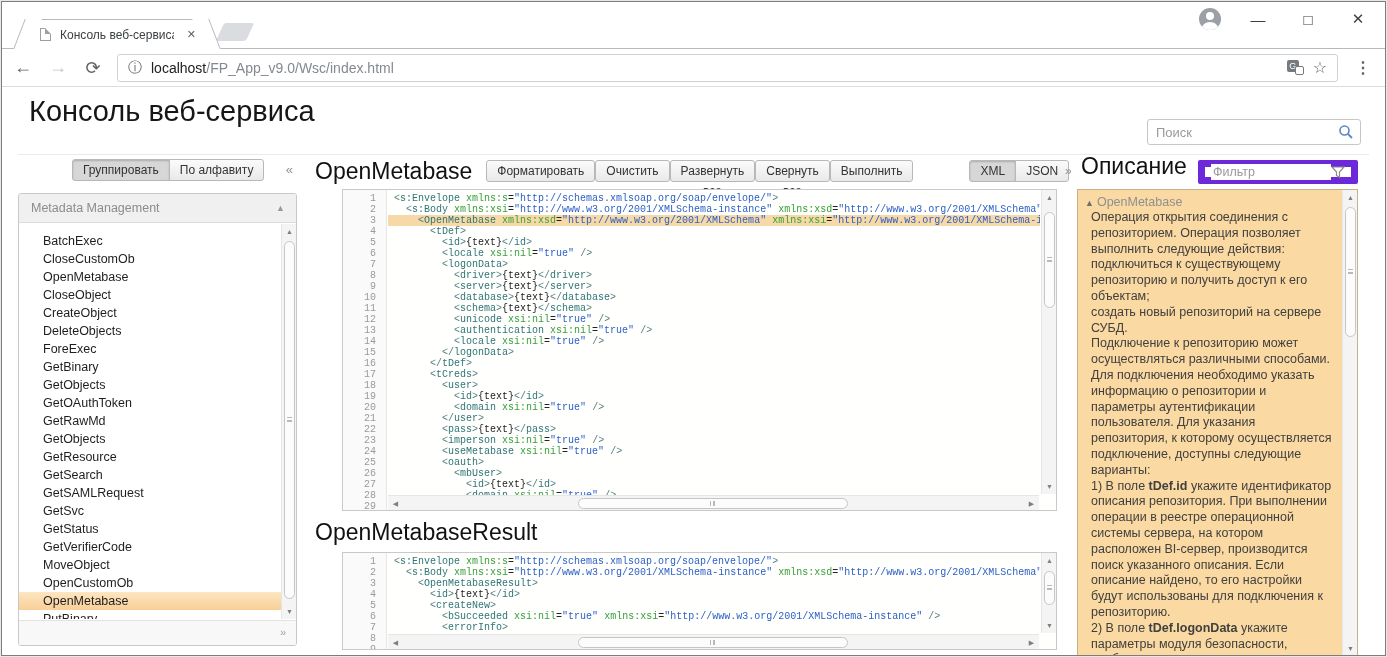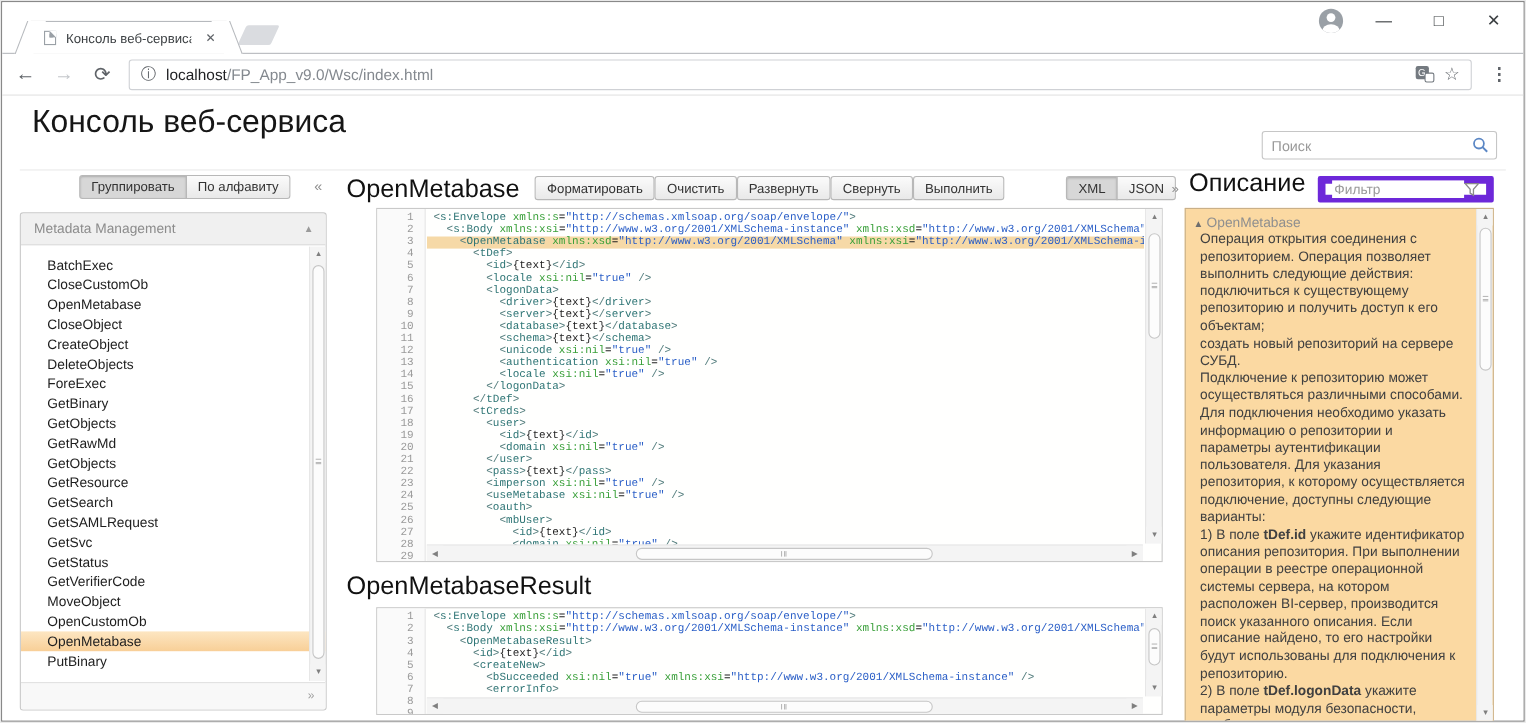--- a/index.html
+++ b/index.html
@@ -177,20 +177,21 @@
           </div>
         <div class="sb-item">BatchExec</div>
             <div class="sb-item">CloseCustomOb</div>
             <div class="sb-item">OpenMetabase</div>
             <div class="sb-item">CloseObject</div>
             <div class="sb-item">CreateObject</div>
             <div class="sb-item">DeleteObjects</div>
             <div class="sb-item">ForeExec</div>
             <div class="sb-item">GetBinary</div>
             <div class="sb-item">GetObjects</div>
+            <div class="sb-item">GetOAuthToken</div>
             <div class="sb-item">GetRawMd</div>
             <div class="sb-item">GetObjects</div>
             <div class="sb-item">GetResource</div>
             <div class="sb-item">GetSearch</div>
             <div class="sb-item">GetSAMLRequest</div>
             <div class="sb-item">GetSvc</div>
             <div class="sb-item">GetStatus</div>
             <div class="sb-item">GetVerifierCode</div>
             <div class="sb-item">MoveObject</div>
             <div class="sb-item">OpenCustomOb</div>

